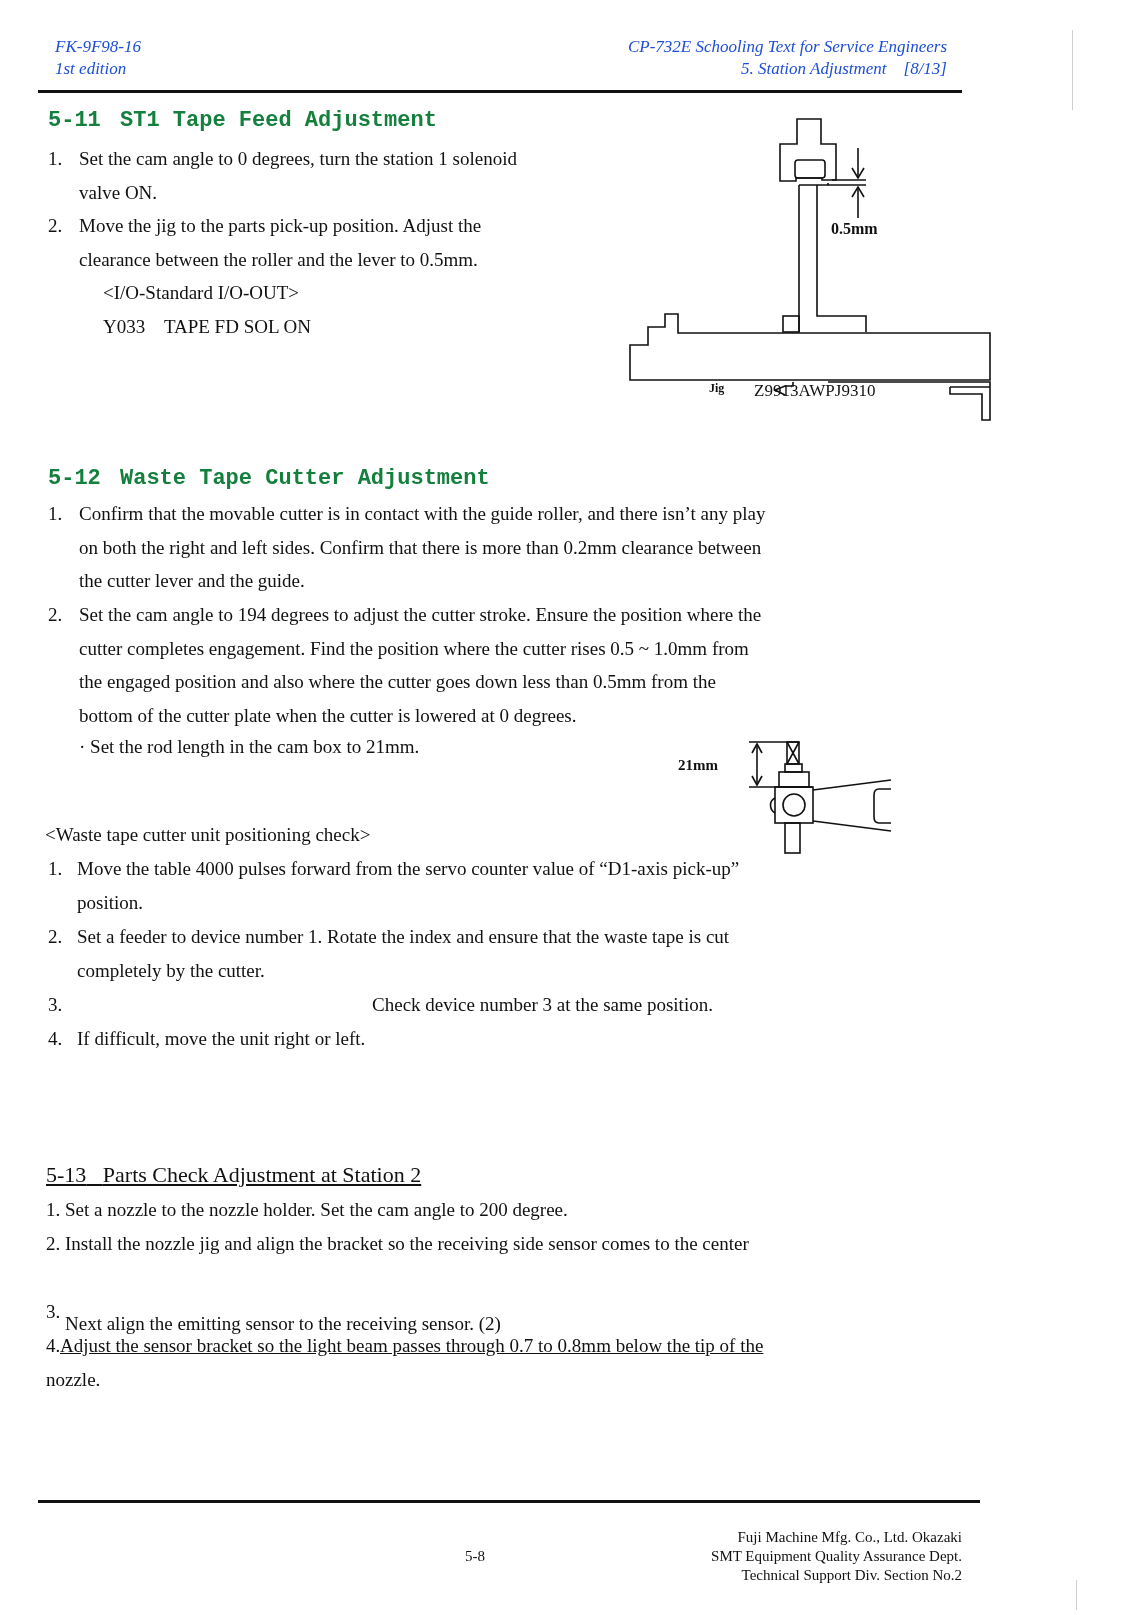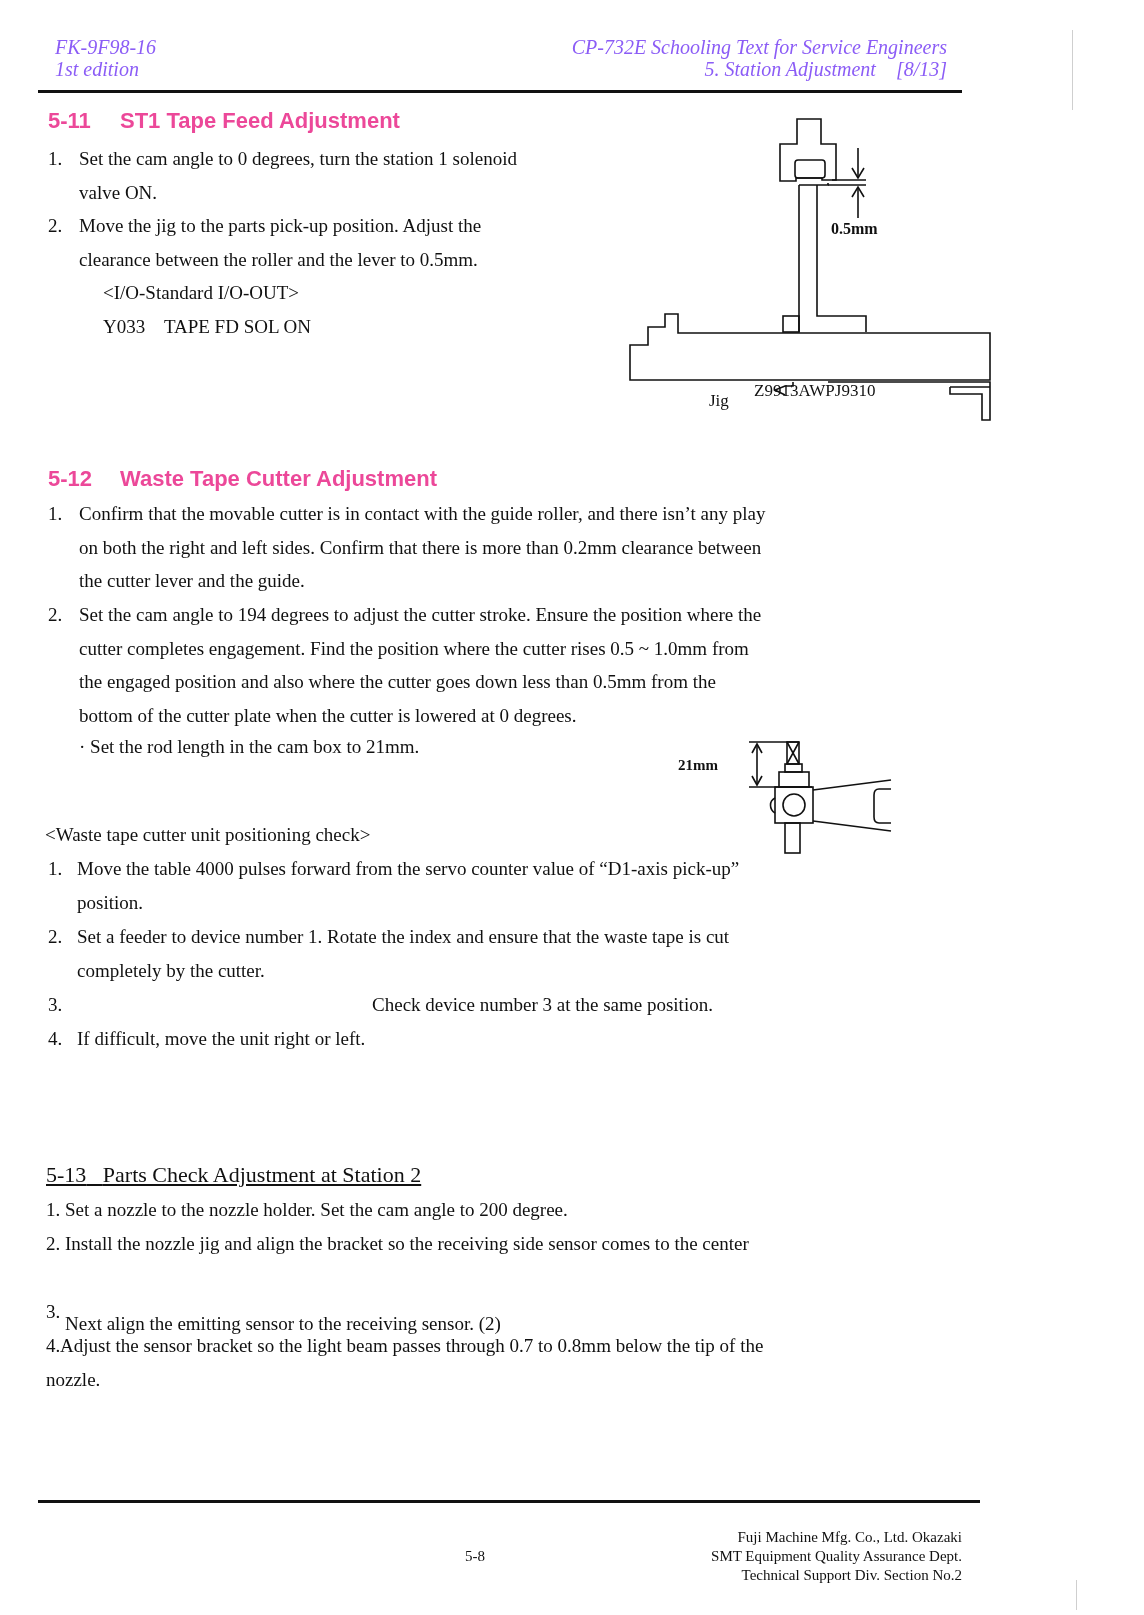--- a/index.html
+++ b/index.html
@@ -1,20 +1,20 @@
 <!DOCTYPE html>
 <html><head>
   <meta charset="utf-8">
   <style>
     html, body { margin:0; padding:0; background:#ffffff; }
     body { width:1144px; height:1615px; position:relative; overflow:hidden; color:#111; font-family:"Liberation Serif", "DejaVu Serif", serif; }
     .abs { position:absolute; }
-    .hdr { font-family:"Liberation Serif", serif; font-style:italic; font-size:20px; line-height:22px; color:#8b5cf6; }
+    .hdr { font-family:"Liberation Serif", serif; font-style:italic; font-size:17px; line-height:22px; color:#1d4ed8; }
     .rule { position:absolute; height:3px; background:#111; }
-    .sec-title { font-family:Liberation Sans, sans-serif; font-weight:bold; font-size:22px; color:#ec4899; white-space:nowrap; }
+    .sec-title { font-family:Liberation Mono, monospace; font-weight:bold; font-size:22px; color:#15803d; white-space:nowrap; }
     .sec-title .num { display:inline-block; width:72px; }
     .sec-title-u { font-family:"Liberation Serif", serif; font-size:22px; text-decoration:underline; white-space:nowrap; }
     .para { font-size:19px; line-height:33.5px; white-space:nowrap; }
     .item { position:absolute; font-size:19px; line-height:33.5px; }
     .item .n { position:absolute; left:0; }
     .item .t { display:block; padding-left:31px; }
     .item13 .t { padding-left:30px; }
     .fig-label { font-family:"Liberation Serif", serif; font-weight:bold; font-size:16px; }
     .foot { font-size:15px; line-height:19px; text-align:right; }
     .edge { position:absolute; width:1px; background:#cfcfcf; }
@@ -67,21 +67,21 @@
 
     <line x1="232" y1="80" x2="266" y2="80"></line>
     <line x1="228" y1="85" x2="266" y2="85"></line>
     <line x1="258" y1="48" x2="258" y2="78"></line>
     <path d="M252 68 L258 78 L264 68"></path>
     <line x1="258" y1="87" x2="258" y2="118"></line>
     <path d="M252 97 L258 87 L264 97"></path>
   </g>
 </svg>
 <div class="abs fig-label" style="left:831px; top:220px;">0.5mm</div>
-<div class="abs fig-label" style="left:709px; top:391px; font-weight:normal; font-size:17px;">Jig</div>
+<div class="abs fig-label" style="left:709px; top:381px; font-weight:bold; font-size:12px;">Jig</div>
 <div class="abs fig-label" style="left:754px; top:381px; font-weight:normal; font-size:17px;">Z9913AWPJ9310</div>
 
 <div class="abs sec-title" style="left:48px; top:466px;">
   <span class="num">5-12</span><span>Waste Tape Cutter Adjustment</span>
 </div>
 
 <div class="item" style="left:48px; top:497px; width:960px;">
   <span class="n">1.</span>
   <span class="t">Confirm that the movable cutter is in contact with the guide roller, and there isn’t any play</span>
   <span class="t">on both the right and left sides. Confirm that there is more than 0.2mm clearance between</span>
@@ -149,21 +149,21 @@
 <div class="item item13" style="left:46px; top:1227px; width:960px;">
   <span class="n">2.</span>
   <span class="t" style="padding-left:19px;">Install the nozzle jig and align the bracket so the receiving side sensor comes to the center</span>
 </div>
 <div class="item item13" style="left:46px; top:1295px; width:960px;">
   <span class="n">3.</span>
   <span class="t" style="padding-left:19px;margin-top:12px;">Next align the emitting sensor to the receiving sensor. (2)</span>
 </div>
 <div class="item item13" style="left:46px; top:1329px; width:960px;">
   <span class="n">4.</span>
-  <span class="t" style="padding-left:14px;">Adjust the sensor bracket so the light beam passes through 0.7 to 0.8mm below the tip of the</span>
+  <span class="t" style="padding-left:14px;text-decoration:underline;">Adjust the sensor bracket so the light beam passes through 0.7 to 0.8mm below the tip of the</span>
   <span class="t" style="padding-left:0;">nozzle.</span>
 </div>
 
 <div class="rule" style="left:38px; width:942px; top:1500px;"></div>
 <div class="abs foot" style="left:465px; top:1547px; text-align:left;">5-8</div>
 <div class="abs foot" style="right:182px; top:1528px;">
   <div>Fuji Machine Mfg. Co., Ltd. Okazaki</div>
   <div>SMT Equipment Quality Assurance Dept.</div>
   <div>Technical Support Div. Section No.2</div>
 </div>

